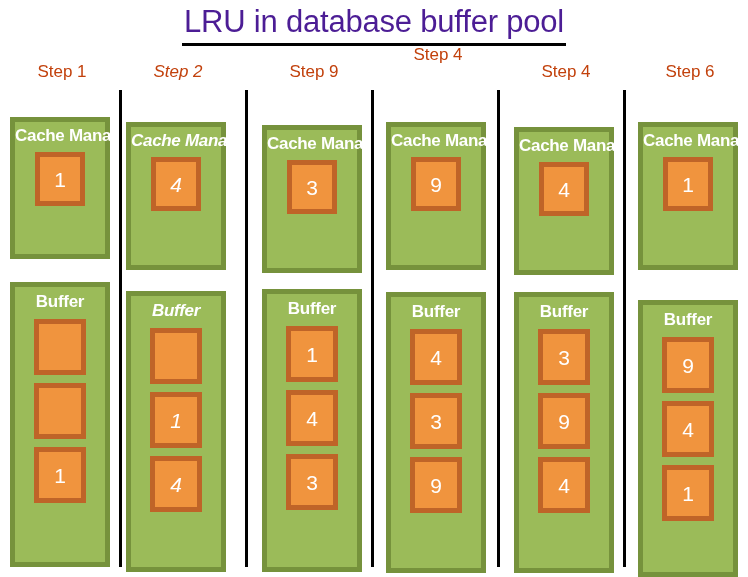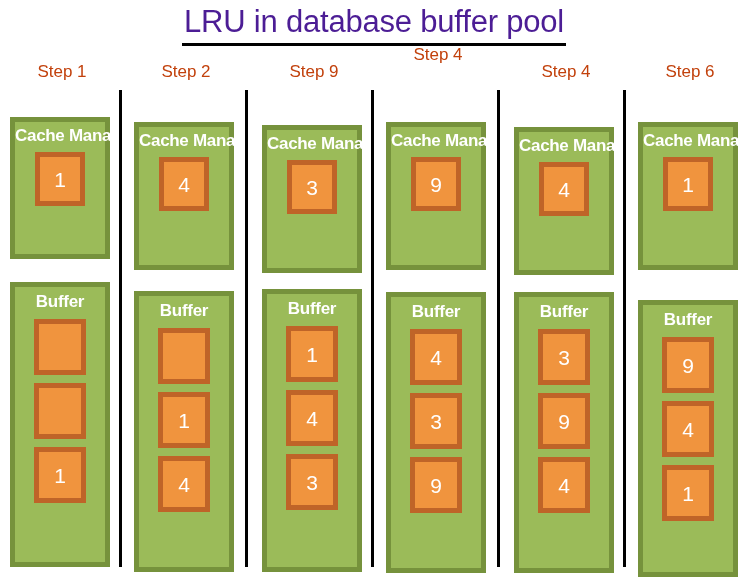--- a/index.html
+++ b/index.html
@@ -143,21 +143,21 @@
         <div class="cell cache-cell">1</div>
       </div>
       <div class="panel buffer-panel" style="top: 282px; left: 10px; width: 100px; height: 285px;">
         <div class="panel-title">Buffer</div>
         <div class="cell buffer-cell first"></div>
         <div class="cell buffer-cell"></div>
         <div class="cell buffer-cell">1</div>
       </div>
     </div>
     <div class="column-divider" style="left: 119px; top: 90px; height: 477px;"></div>
-    <div class="step-column" style="left: 124px;">
+    <div class="step-column" style="left: 116px; font-style: italic;">
       <div class="step-label" style="top: 57px;">Step 2</div>
       <div class="panel cache-panel" style="top: 122px; left: 10px; width: 100px; height: 148px;">
         <div class="panel-title">Cache Manager</div>
         <div class="cell cache-cell">4</div>
       </div>
       <div class="panel buffer-panel" style="top: 291px; left: 10px; width: 100px; height: 281px;">
         <div class="panel-title">Buffer</div>
         <div class="cell buffer-cell first"></div>
         <div class="cell buffer-cell">1</div>
         <div class="cell buffer-cell">4</div>

